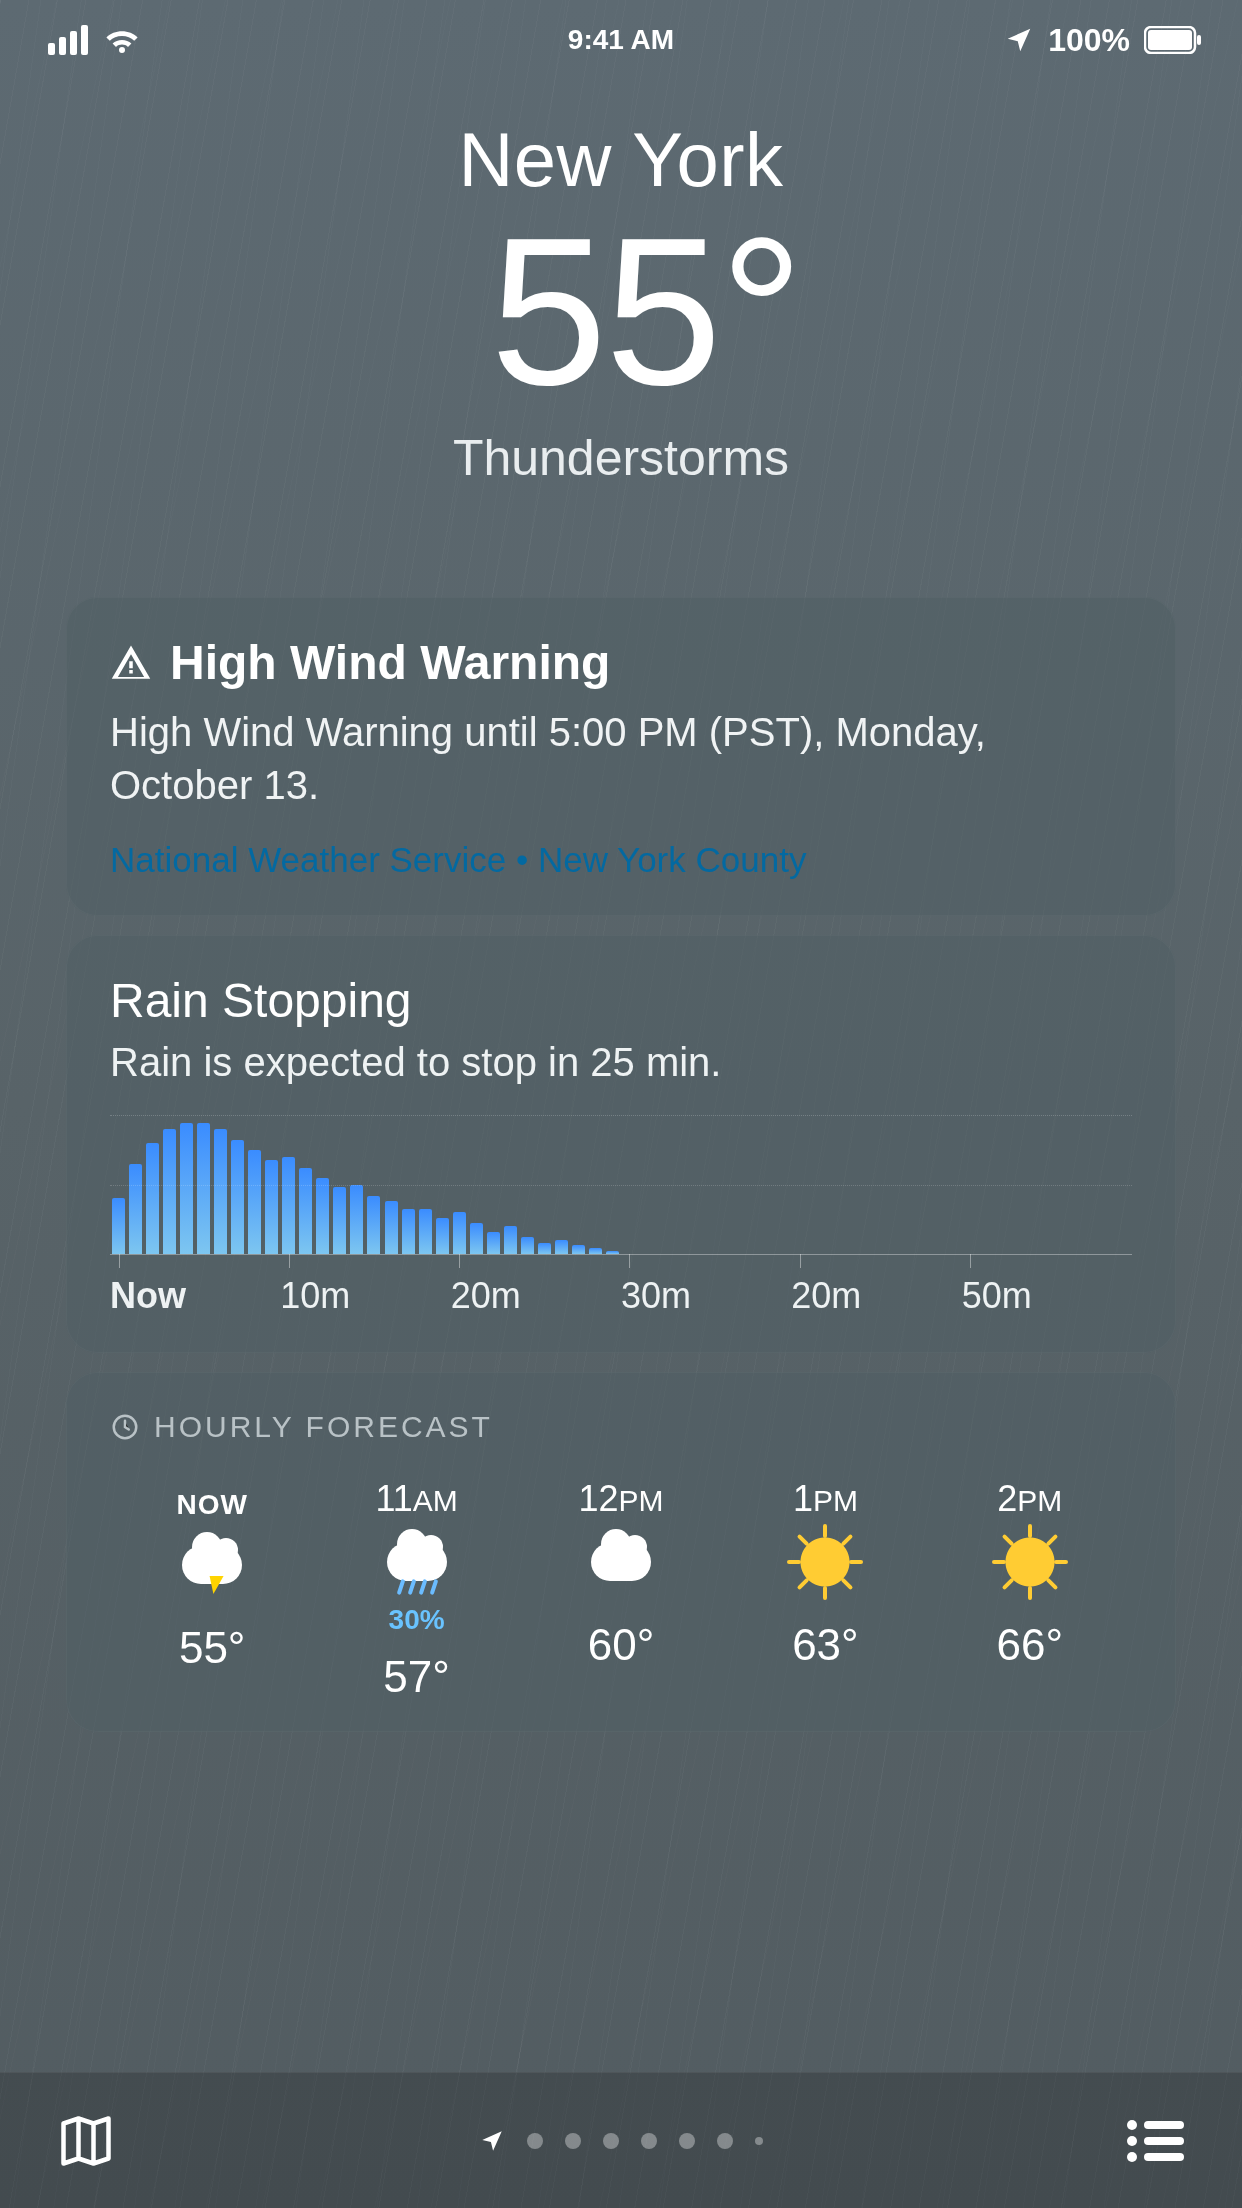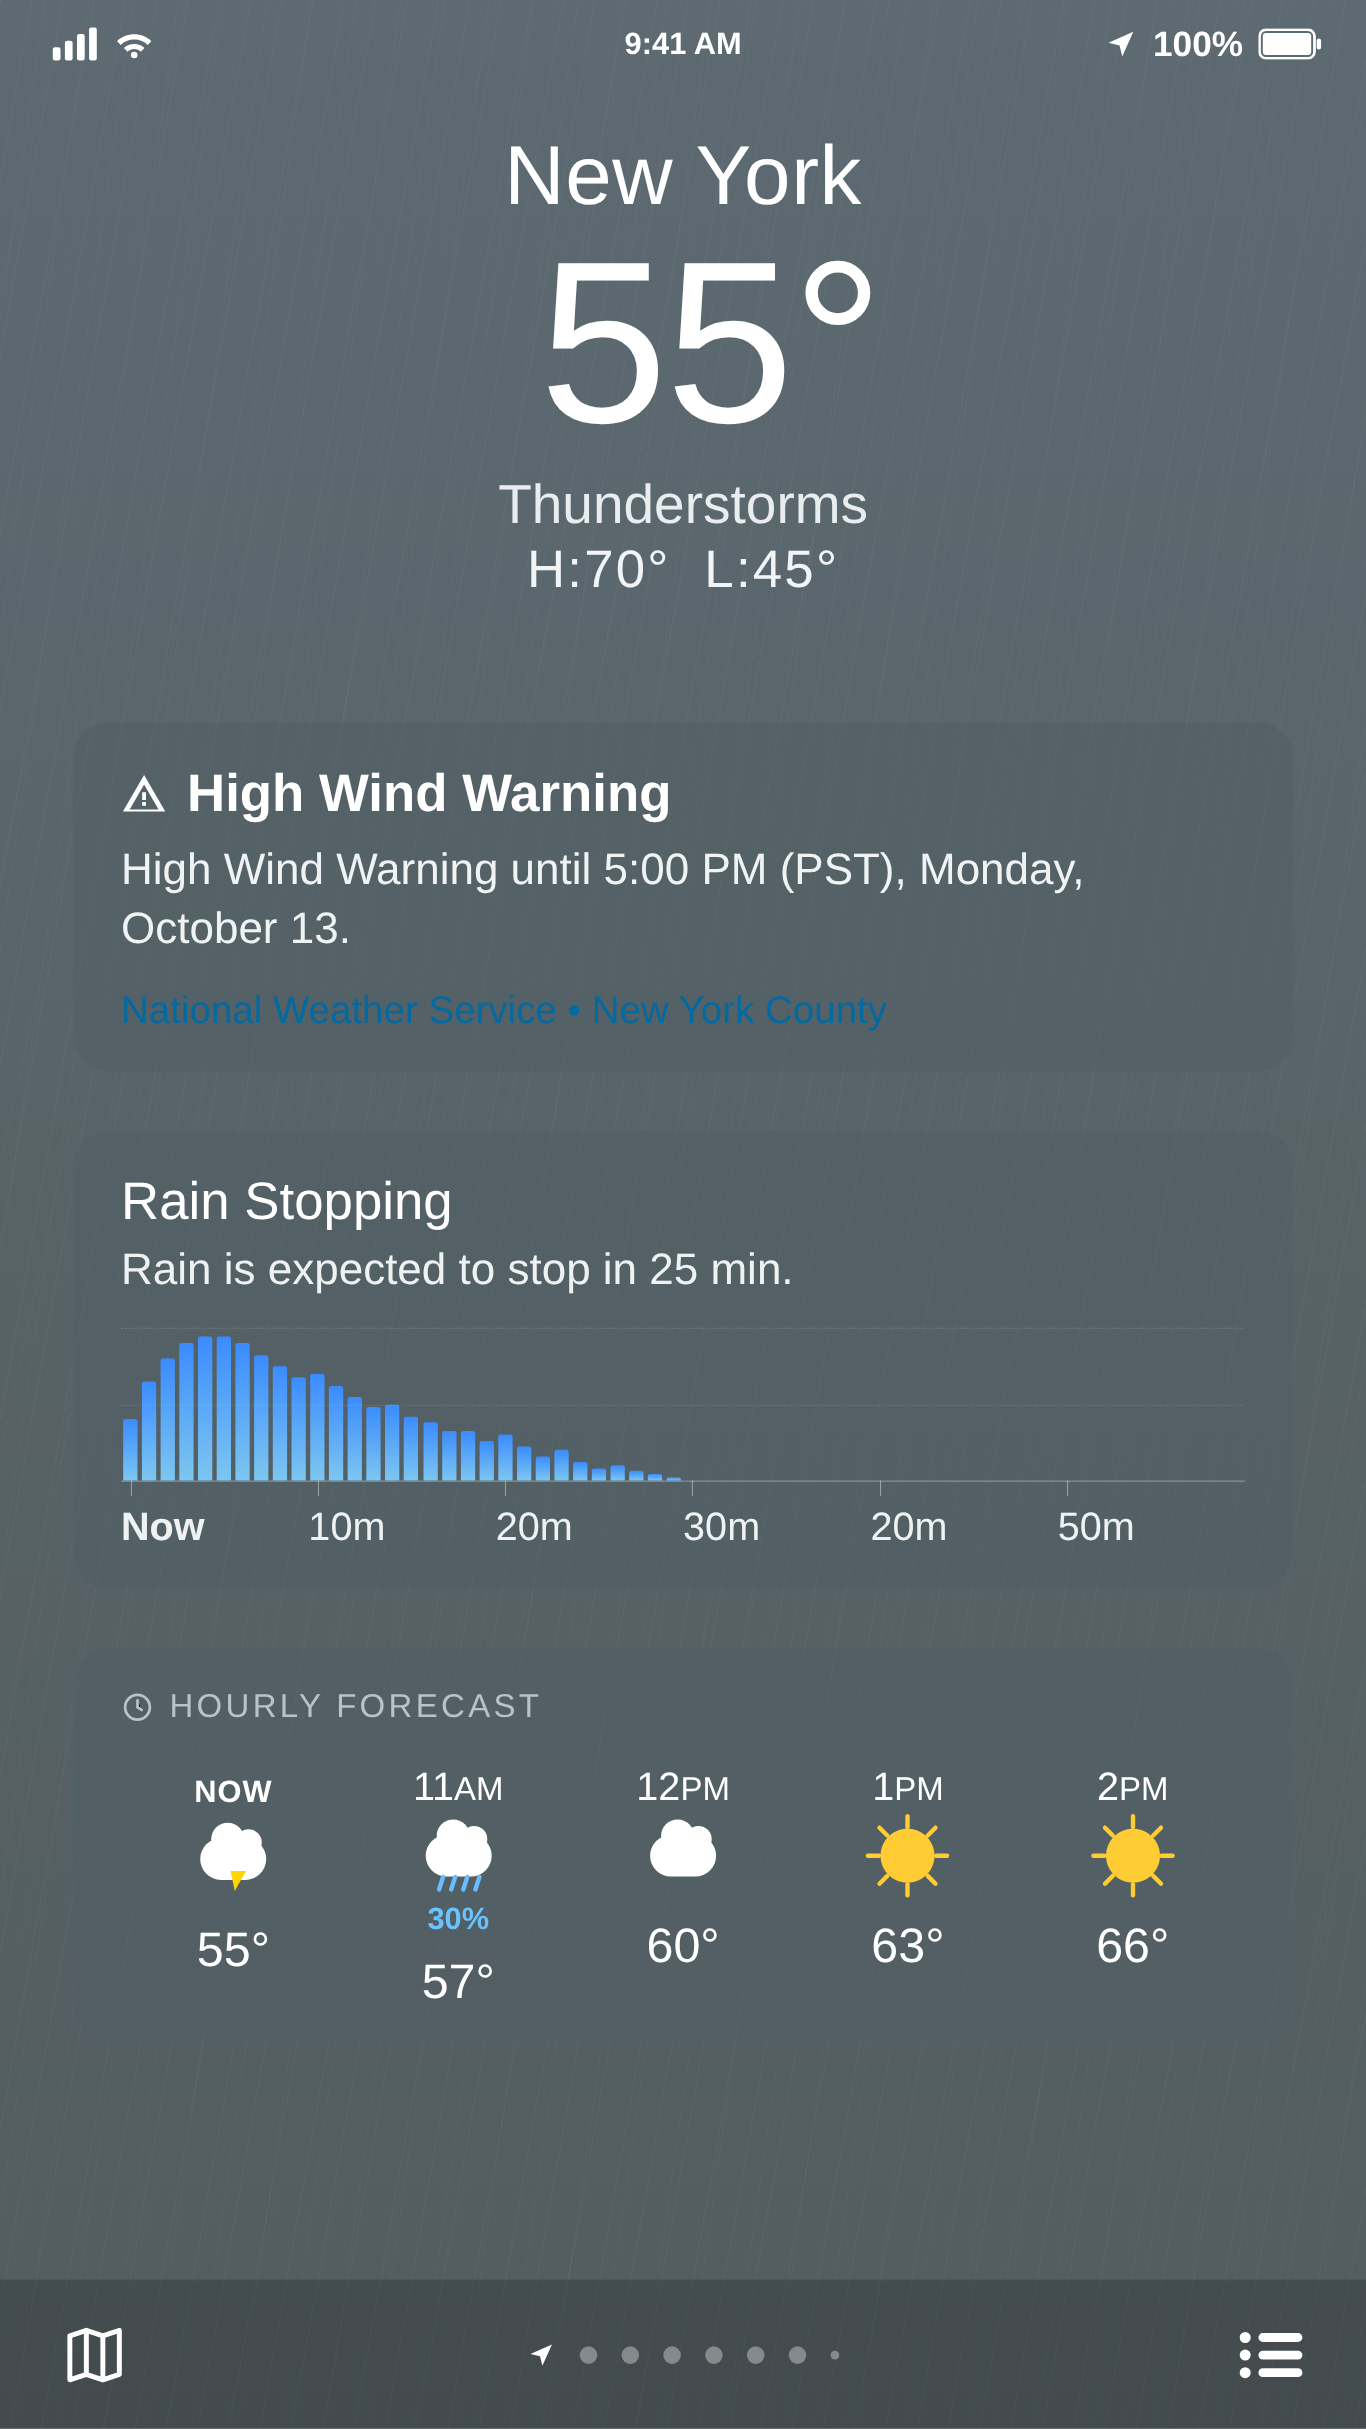--- a/index.html
+++ b/index.html
@@ -38,21 +38,21 @@
   .loc-icon { display:flex; }
 
   
   .hero { text-align: center; padding-top: 36px; position: relative; z-index: 2; }
   .city { font-size: 76px; font-weight: 400; letter-spacing: .5px; }
   .temp-big { font-size: 210px; font-weight: 200; line-height: 1; letter-spacing: -2px; margin-top: 4px; position: relative; display: inline-block; padding-left: 50px; }
   .cond { font-size: 50px; font-weight: 400; margin-top: 12px; color: #e9edef; }
   .hilo { font-size: 48px; font-weight: 400; margin-top: 4px; color: #f2f5f6; letter-spacing: 2px; }
 
   
-  .cards { padding: 0 66px; margin-top: 110px; display:flex; flex-direction:column; gap: 52px; position: relative; z-index:2;}
+  .cards { padding: 0 66px; margin-top: 110px; display:flex; flex-direction:column; gap: 19px; position: relative; z-index:2;}
   .card {
     background: rgba(80,94,101,0.55);
     border-radius: 32px;
     padding: 38px 44px 36px 44px;
     box-shadow: inset 0 0 0 1px rgba(255,255,255,0.03);
   }
   .alert .title-row { display:flex; align-items:center; gap: 18px; }
   .alert .title { font-size: 48px; font-weight: 600; }
   .alert .body { font-size: 40px; line-height: 1.32; color: #f0f3f4; margin-top: 16px; }
   .alert .source { font-size: 35px; color: #0369a1; margin-top: 28px; }
@@ -168,23 +168,20 @@
           <rect x="53" y="9" width="4" height="10" rx="2" fill="#fff"></rect>
         </svg>
     </div>
   </div>
 </div>
 
 <div class="hero">
   <div class="city">New York</div>
   <div class="temp-big">55°</div>
   <div class="cond">Thunderstorms</div>
-  <div class="hilo">
-    <span>H:70°</span>&nbsp;&nbsp;<span>L:45°</span>
-  </div>
 </div>
 
 <div class="cards">
 
   <div class="card alert">
     <div class="title-row">
       <span class="warn-ic">
         <svg viewBox="0 0 24 24">
             <path fill="#fff" d="M12 2L1 21h22L12 2zm0 5l7.5 13h-15L12 7zm-1 4v4h2v-4h-2zm0 5v2h2v-2h-2z"></path>
           </svg>

